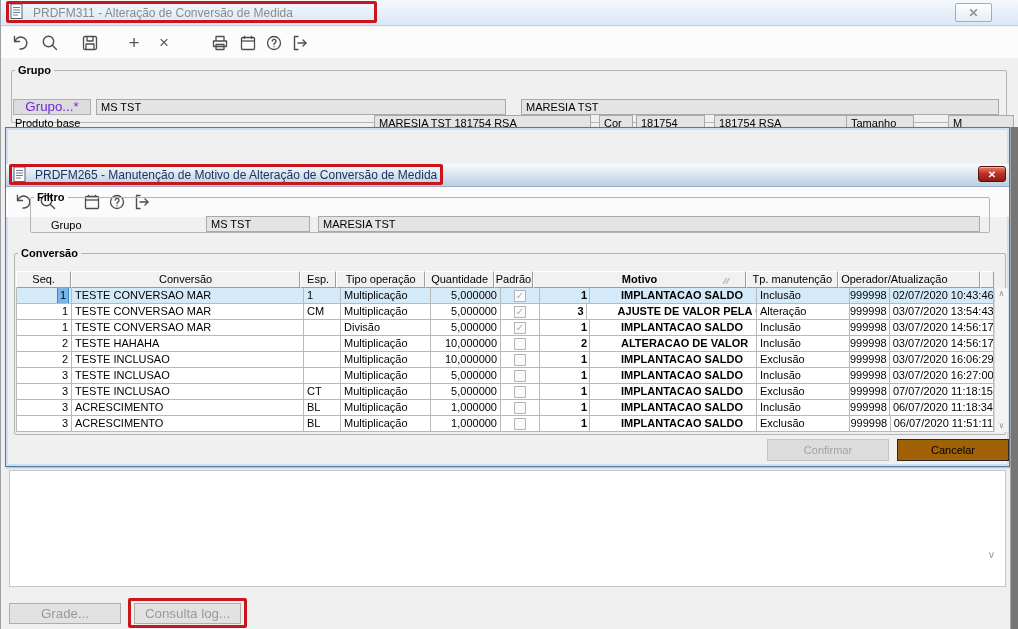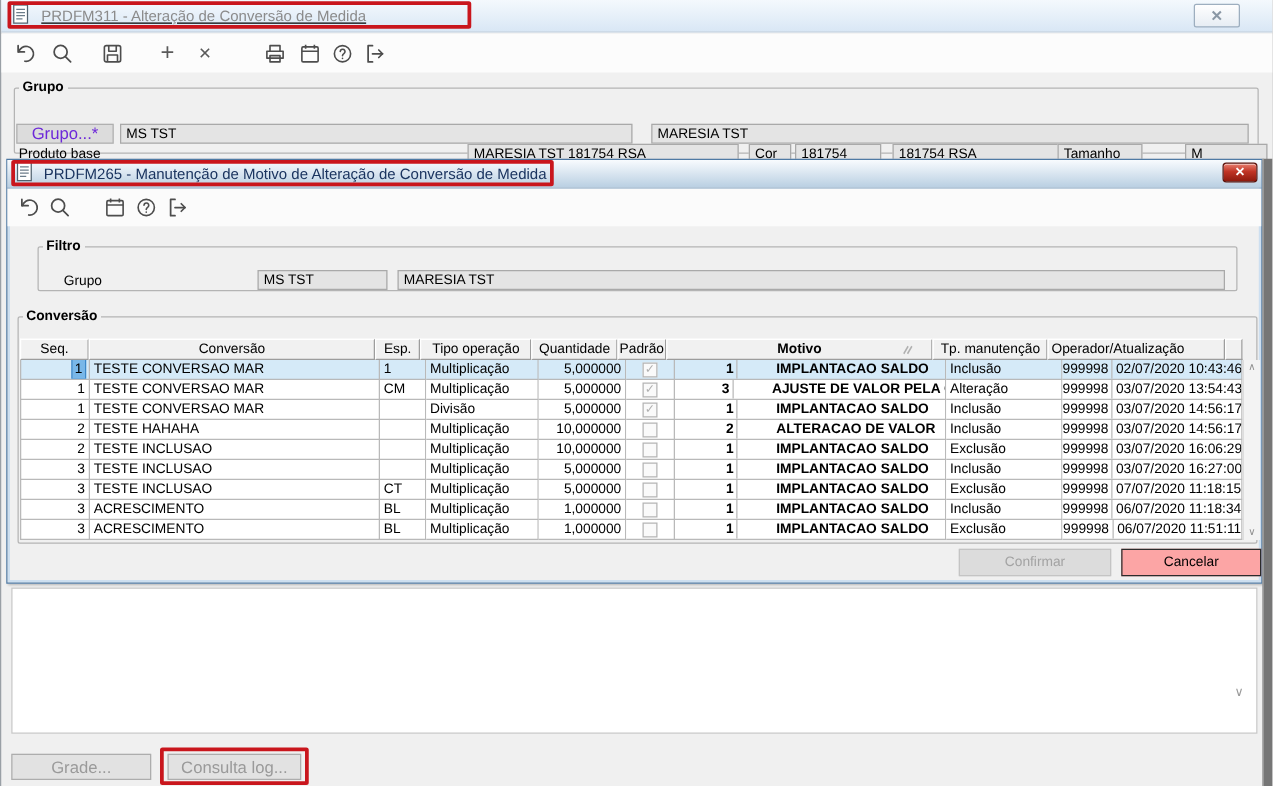--- a/index.html
+++ b/index.html
@@ -6,21 +6,21 @@
   html,body { background:#cfcfcf; }
   .screen {
     position: relative; width: 1018px; height: 629px;
     background:#f0f0f0; overflow:hidden;
     font-family:"Liberation Sans","DejaVu Sans",sans-serif; font-size:11px; color:#000;
     border-left:1px solid #9aa0a6;
   }
   
   .mw-titlebar { position:absolute; left:0; top:0; width:1018px; height:26px;
     background:linear-gradient(#f4f9fd,#d9e7f5); border-bottom:1px solid #c3d3e4;
-    display:flex; align-items:center; padding-left:9px;text-decoration:underline; }
+    display:flex; align-items:center; padding-left:9px; }
   .mw-title { color:#8b8b8b; font-size:12px; margin-left:9px; white-space:nowrap; }
   .mw-close { position:absolute; right:27px; top:3px; width:37px; height:19px;
     background:linear-gradient(#fefefe,#e7edf4); border:1px solid #9daebf; border-radius:2px;
     color:#8a97a5; font-size:12px; font-weight:bold; line-height:16px; text-align:center; }
   .red-box { position:absolute; border:3px solid #c9161d; border-radius:2px; pointer-events:none; z-index:40; }
   .rb-main { left:5px; top:1px; width:371px; height:22px; }
   .toolbar { position:absolute; display:flex; align-items:center; background:#fcfcfc; }
   .mw-toolbar { left:0; top:27px; width:1018px; height:31px; }
   .tb-btn { width:22px; height:22px; display:flex; align-items:center; justify-content:center; color:#4d4d4d; }
   .tb-btn svg { display:block; }
@@ -33,21 +33,21 @@
   .plain-label { position:absolute; white-space:nowrap; }
   .gbtn { position:absolute; background:#dcdcdc; border:1px solid #b0b0b0; color:#6d28d9;
     text-align:center; height:16px; line-height:14px; }
   .grupo-fs { left:10px; top:64px; width:996px; height:59px; }
   
   .dlg { position:absolute; left:4px; top:127px; width:1005px; height:340px;
     background:#f0f0f0; border:1px solid #4f7aa4;
     box-shadow: inset 0 0 0 2px #cddff0, 1px 1px 2px rgba(0,0,0,.25); z-index:10; }
   .dlg-titlebar { position:relative; height:23px;
     background:linear-gradient(#f8fbfe,#b9cfe2); border-bottom:1px solid #93afc9;
-    display:flex; align-items:center; padding-left:7px; }
+    display:flex; align-items:center; padding-left:7px;margin-top:36px; }
   .dlg-title { color:#1b3560; font-size:12px; margin-left:8px; white-space:nowrap; }
   .rb-dlg { left:3px; top:0px; width:434px; height:21px; }
   .dlg-close { position:absolute; right:3px; top:2px; width:28px; height:16px;
     background:linear-gradient(#e87f70,#c03425 45%,#8e1a0e);
     border:1px solid #5a120b; border-radius:3px; color:#fff; font-size:10px; font-weight:bold;
     line-height:13px; text-align:center; box-shadow: inset 0 1px 0 rgba(255,255,255,.45); }
   .dlg-toolbar { position:relative; height:30px; background:#fbfbfb; display:flex; align-items:center; }
   .filtro-fs { left:24px; top:63px; width:960px; height:42px; }
   .conv-fs { left:8px; top:119px; width:992px; height:188px; }
   
@@ -80,21 +80,21 @@
   .sort-icon { position:absolute; right:14px; top:3px; }
   .vscroll { position:absolute; left:979px; top:29px; width:14px; height:144px;
     background:#f3f3f3; border-left:1px solid #d6d6d6; }
   .sarr { position:absolute; left:0; width:13px; text-align:center; color:#8f8f8f; font-size:8px; line-height:10px; }
   .sarr.up { top:1px; } .sarr.dn { bottom:1px; }
   .th-stub { width:14px; }
   .btn { position:absolute; font-size:11px; text-align:center; }
   .btn-confirm { left:761px; top:311px; width:122px; height:22px;
     background:#dcdcdc; border:1px solid #c4c4c4; color:#a3a3a3; line-height:20px; }
   .btn-cancel { left:891px; top:311px; width:112px; height:22px;
-    background:#fca5a5; border:1px solid #2b2b2b; color:#000; line-height:20px; }
+    background:#a16207; border:1px solid #2b2b2b; color:#000; line-height:20px; }
   
   .white-panel { position:absolute; left:8px; top:470px; width:997px; height:117px;
     background:#fff; border:1px solid #c6c6c6; }
   .panel-chevron { position:absolute; right:10px; top:78px; color:#9a9a9a; font-size:10px; }
   .bot-btn { position:absolute; top:603px; height:21px; background:#e2e2e2;
     border:1px solid #adadad; color:#9a9a9a; text-align:center; line-height:19px; }
   .btn-grade { left:8px; width:112px; }
   .btn-log { left:133px; width:107px; }
   .rb-log { left:127px; top:598px; width:119px; height:30px; }
   .right-strip { position:absolute; left:1009px; top:127px; width:9px; height:502px;

